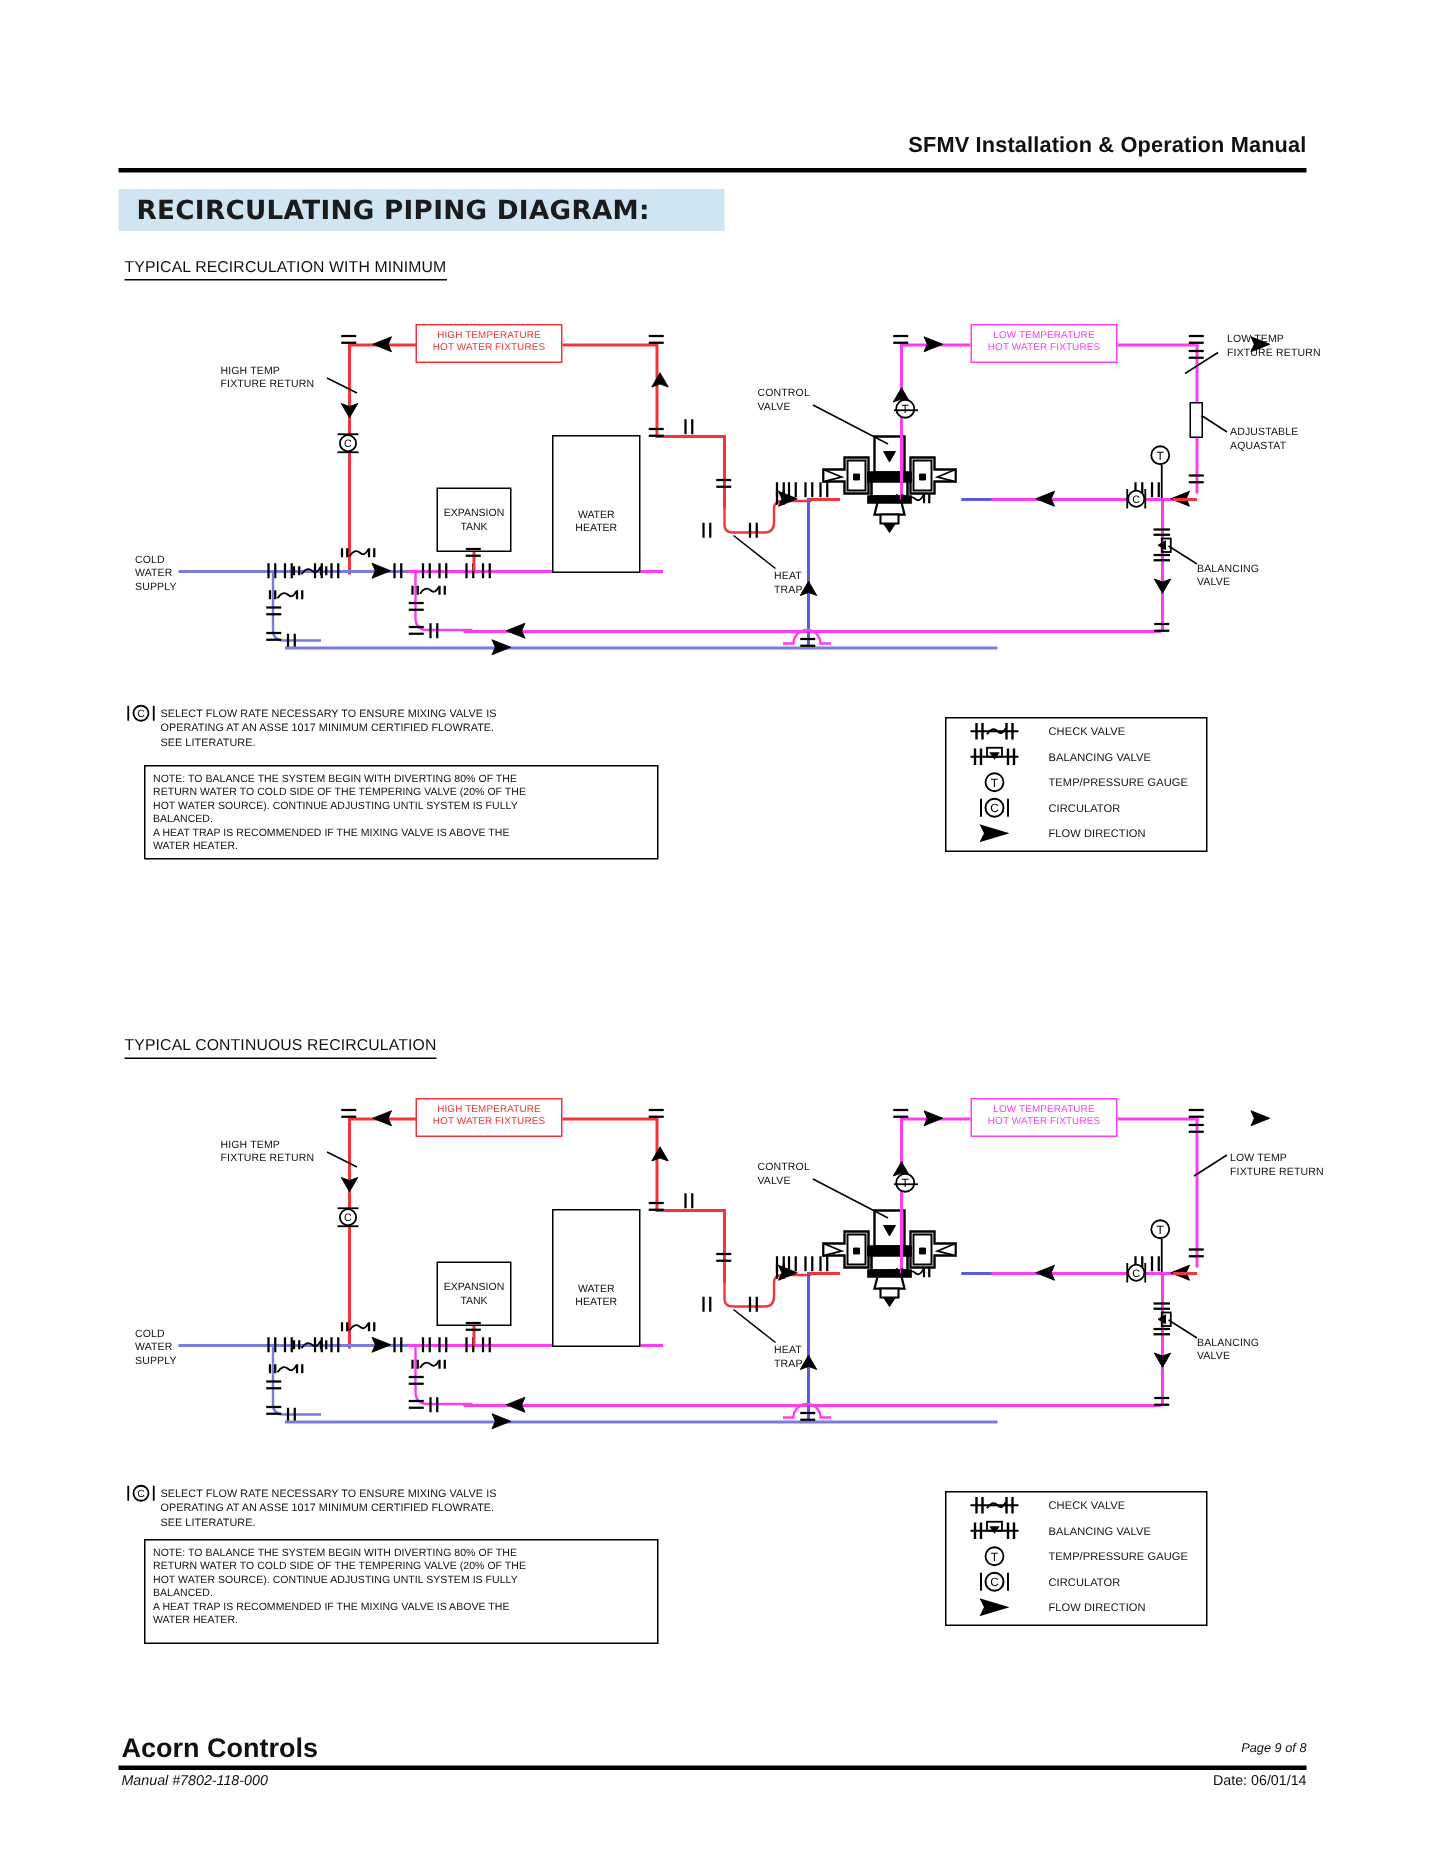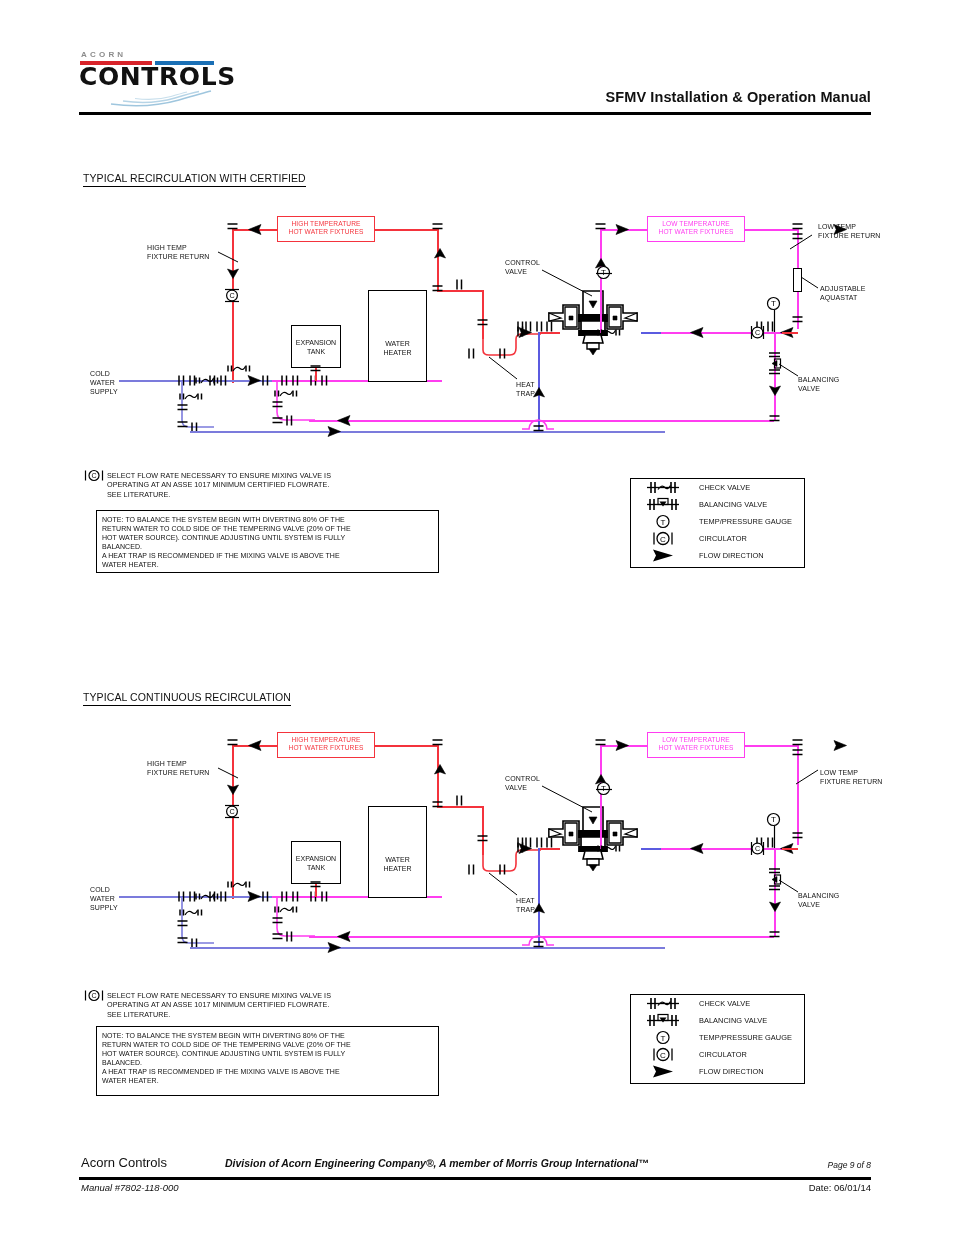--- a/index.html
+++ b/index.html
@@ -38,48 +38,40 @@
   
   .flownote{position:absolute;font-size:7.2px;line-height:9.4px;color:#111;white-space:pre-line;letter-spacing:.05px;}
   .notebox{position:absolute;box-sizing:border-box;border:1px solid #000;background:#fff;font-size:7px;line-height:9.1px;color:#111;padding:4px 5px;white-space:pre-line;letter-spacing:.03px;}
   .legend{position:absolute;box-sizing:border-box;border:1px solid #000;background:#fff;}
   .legend-row{position:relative;height:17px;}
   .legend-sym{position:absolute;left:8px;top:0;width:52px;height:17px;}
   .legend-txt{position:absolute;left:68px;top:4px;font-size:7.4px;color:#111;letter-spacing:.05px;}
 
   
   .ft-rule{position:absolute;left:79px;top:1177px;width:792px;height:3px;background:#000;}
-  .ft-brand{position:absolute;left:81px;top:1155px;font-size:13px;font-weight:normal;color:#111;text-align:center;}
+  .ft-brand{position:absolute;left:81px;top:1155px;font-size:18px;font-weight:bold;color:#111;text-align:center;}
   .ft-div{position:absolute;left:225px;top:1157px;font-size:10.5px;font-style:italic;font-weight:bold;color:#111;}
   .ft-page{position:absolute;right:83px;top:1160px;font-size:8.5px;font-style:italic;color:#111;}
   .ft-man{position:absolute;left:81px;top:1182px;font-size:9.5px;color:#111;font-style:italic;}
   .ft-date{position:absolute;right:83px;top:1182px;font-size:9.5px;color:#111;}
 </style>
 </head>
 <body>
 
 <div class="page">
 
-  <div class="logo">
-    <div class="logo-acorn">ACORN</div>
-    <div class="logo-bar-red"></div>
-    <div class="logo-bar-blue"></div>
-    <div class="logo-word">CONTROLS</div>
-    <svg class="logo-swirl" width="110" height="18" viewBox="0 0 110 18">
-      <path d="M4 14 Q40 19 72 10 Q96 3 104 1" stroke="#9fc6de" stroke-width="1.6" fill="none"></path>
-      <path d="M16 11 Q44 15 68 8 Q84 3 92 1.5" stroke="#b6d4e6" stroke-width="1.4" fill="none"></path>
-      <path d="M28 8.5 Q48 11 64 6.5 Q74 3.5 80 2" stroke="#c8dfec" stroke-width="1.2" fill="none"></path>
-    </svg>
-  </div>
 
   <div class="hdr-title">SFMV Installation &amp; Operation Manual</div>
   <div class="hdr-rule"></div>
 
-
-  <div class="sect-title" style="left:83px;top:172px;">TYPICAL RECIRCULATION WITH CERTIFIED</div>
+  <div class="banner">
+    <span>RECIRCULATING PIPING DIAGRAM:</span>
+  </div>
+
+  <div class="sect-title" style="left:83px;top:172px;">TYPICAL RECIRCULATION WITH MINIMUM</div>
   <div class="sect-title" style="left:83px;top:691px;text-align:center;">TYPICAL CONTINUOUS RECIRCULATION</div>
 
   <div class="dg" id="dg1" style="left:0;top:0;width:954px;height:470px;">
       <div class="fixbox r" style="left:277px;top:216px;width:98px;height:26px;">HIGH TEMPERATURE<br>HOT WATER FIXTURES</div>
       <div class="fixbox m" style="left:647px;top:216px;width:98px;height:26px;">LOW TEMPERATURE<br>HOT WATER FIXTURES</div>
       <div class="pipe h" style="left:232px;top:229px;width:46px;background:#f4333c;"></div>
       <div class="pipe h" style="left:375px;top:229px;width:63px;background:#f4333c;"></div>
       <div class="pipe v" style="left:232px;top:229px;height:154px;background:#f4333c;"></div>
       <div class="pipe v" style="left:437px;top:229px;height:62px;background:#f4333c;"></div>
       <div class="pipe h" style="left:437px;top:290px;width:46px;background:#f4333c;"></div>
@@ -880,19 +872,18 @@
     </div>
     <div class="legend-row">
       <svg class="legend-sym" viewBox="0 0 52 17">
         <path d="M14 2.5 L34 8.5 L14 14.5 L17 8.5 Z" fill="#000"></path>
       </svg>
       <div class="legend-txt">FLOW DIRECTION</div>
     </div>
   </div>
 
   <div class="ft-brand">Acorn Controls</div>
-  <div class="ft-div">Division of Acorn Engineering Company®, A member of Morris Group International™</div>
   <div class="ft-page">Page 9 of 8</div>
   <div class="ft-rule"></div>
   <div class="ft-man">Manual #7802-118-000</div>
   <div class="ft-date">Date: 06/01/14</div>
 
 </div>
 
 </body></html>

